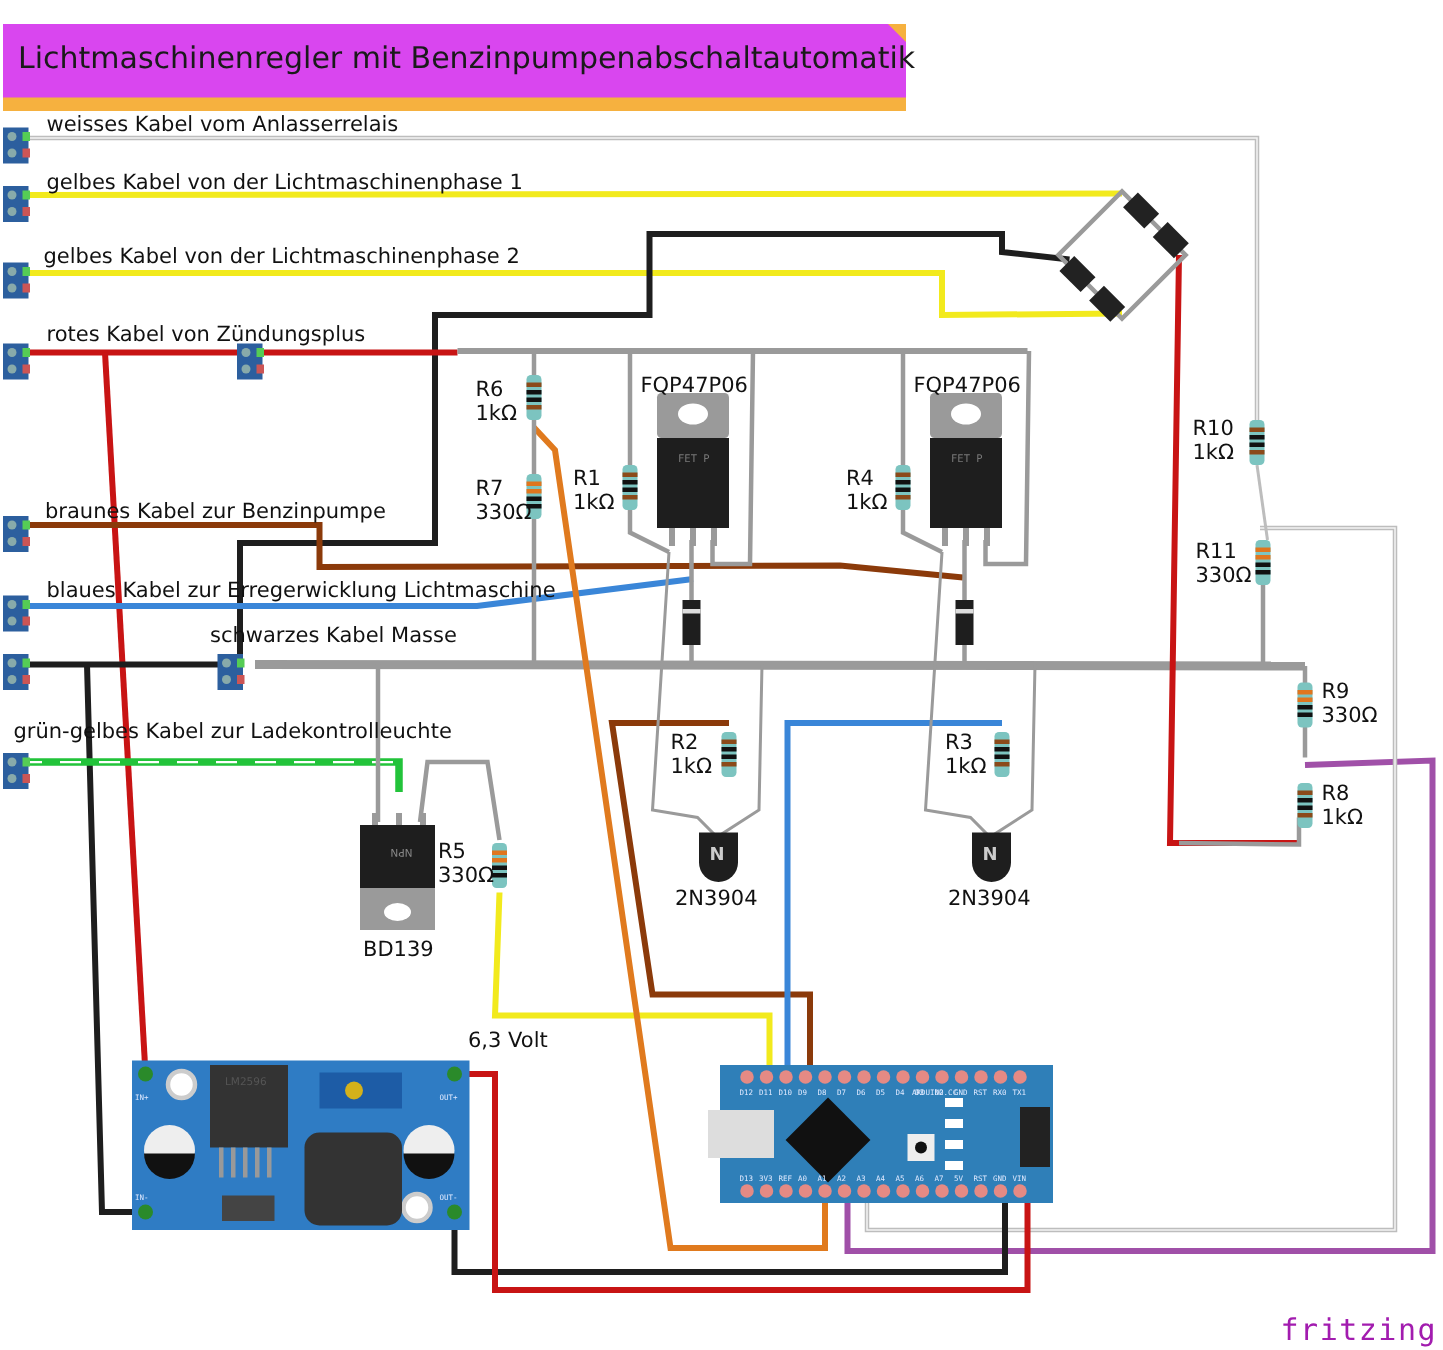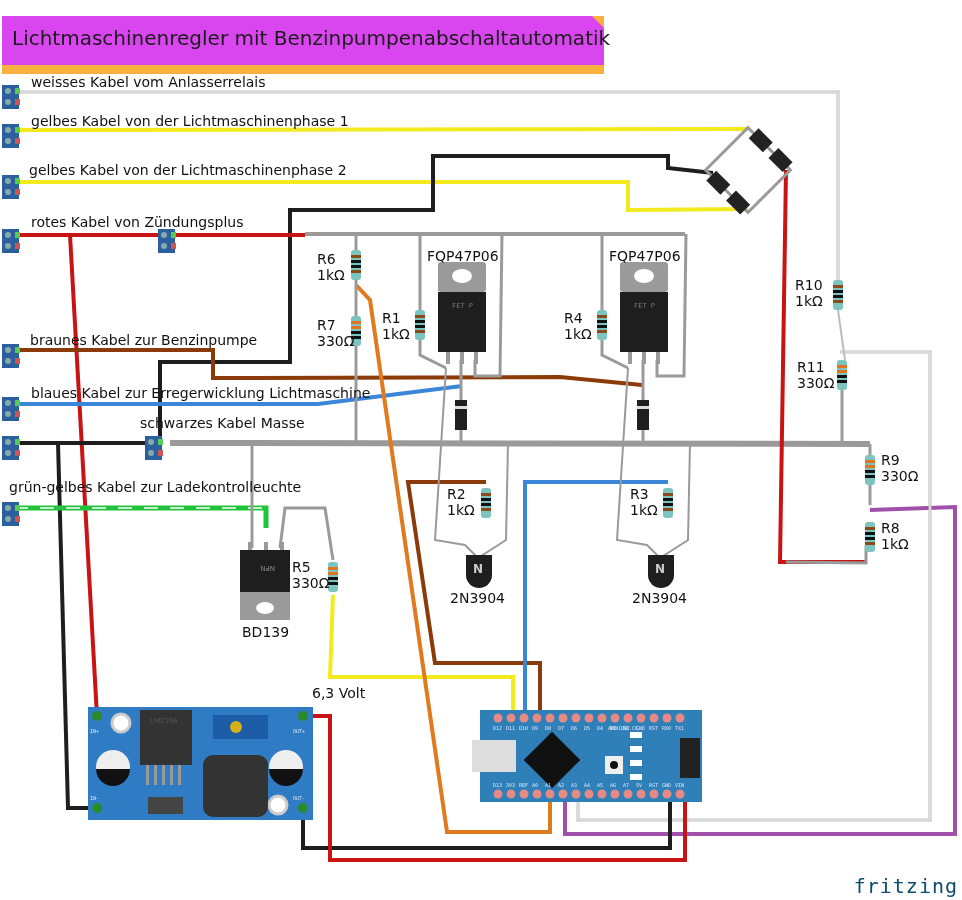--- a/index.html
+++ b/index.html
@@ -4,21 +4,21 @@
 <style>
   html,body{margin:0;padding:0;background:#ffffff;}
   body{width:962px;height:900px;position:relative;overflow:hidden;font-family:"DejaVu Sans","Liberation Sans",sans-serif;}
   #title-note{position:absolute;left:2px;top:0;width:602px;height:58px;background:#d946ef;margin-top:16px;}
   #title-note .bar{position:absolute;left:0;bottom:0;width:100%;height:9px;background:#f6b13f;}
   #title-note .fold{position:absolute;right:0;top:0;width:0;height:0;border-left:12px solid transparent;border-top:12px solid #f6b13f;}
   #title-text{position:absolute;left:10px;top:10px;font-size:20px;color:#1a1a1a;white-space:nowrap;}
   svg#board{position:absolute;left:0;top:0;}
   .lbl{font-family:"DejaVu Sans","Liberation Sans",sans-serif;font-size:14px;fill:#111;}
   .plbl{font-family:"DejaVu Sans Mono","Liberation Mono",monospace;font-size:5px;fill:#dfe9ff;}
-  #fritzing{position:absolute;right:4px;bottom:2px;font-family:"DejaVu Sans Mono","Liberation Mono",monospace;font-size:20px;color:#0c4a6e;letter-spacing:1px;}
+  #fritzing{position:absolute;right:4px;bottom:2px;font-family:"DejaVu Sans Mono","Liberation Mono",monospace;font-size:20px;color:#a21caf;letter-spacing:1px;}
 </style>
 </head>
 <body>
 
 <div id="title-note">
   <span id="title-text">Lichtmaschinenregler mit Benzinpumpenabschaltautomatik</span>
   <div class="fold"></div>
   <div class="bar"></div>
 </div>
 

